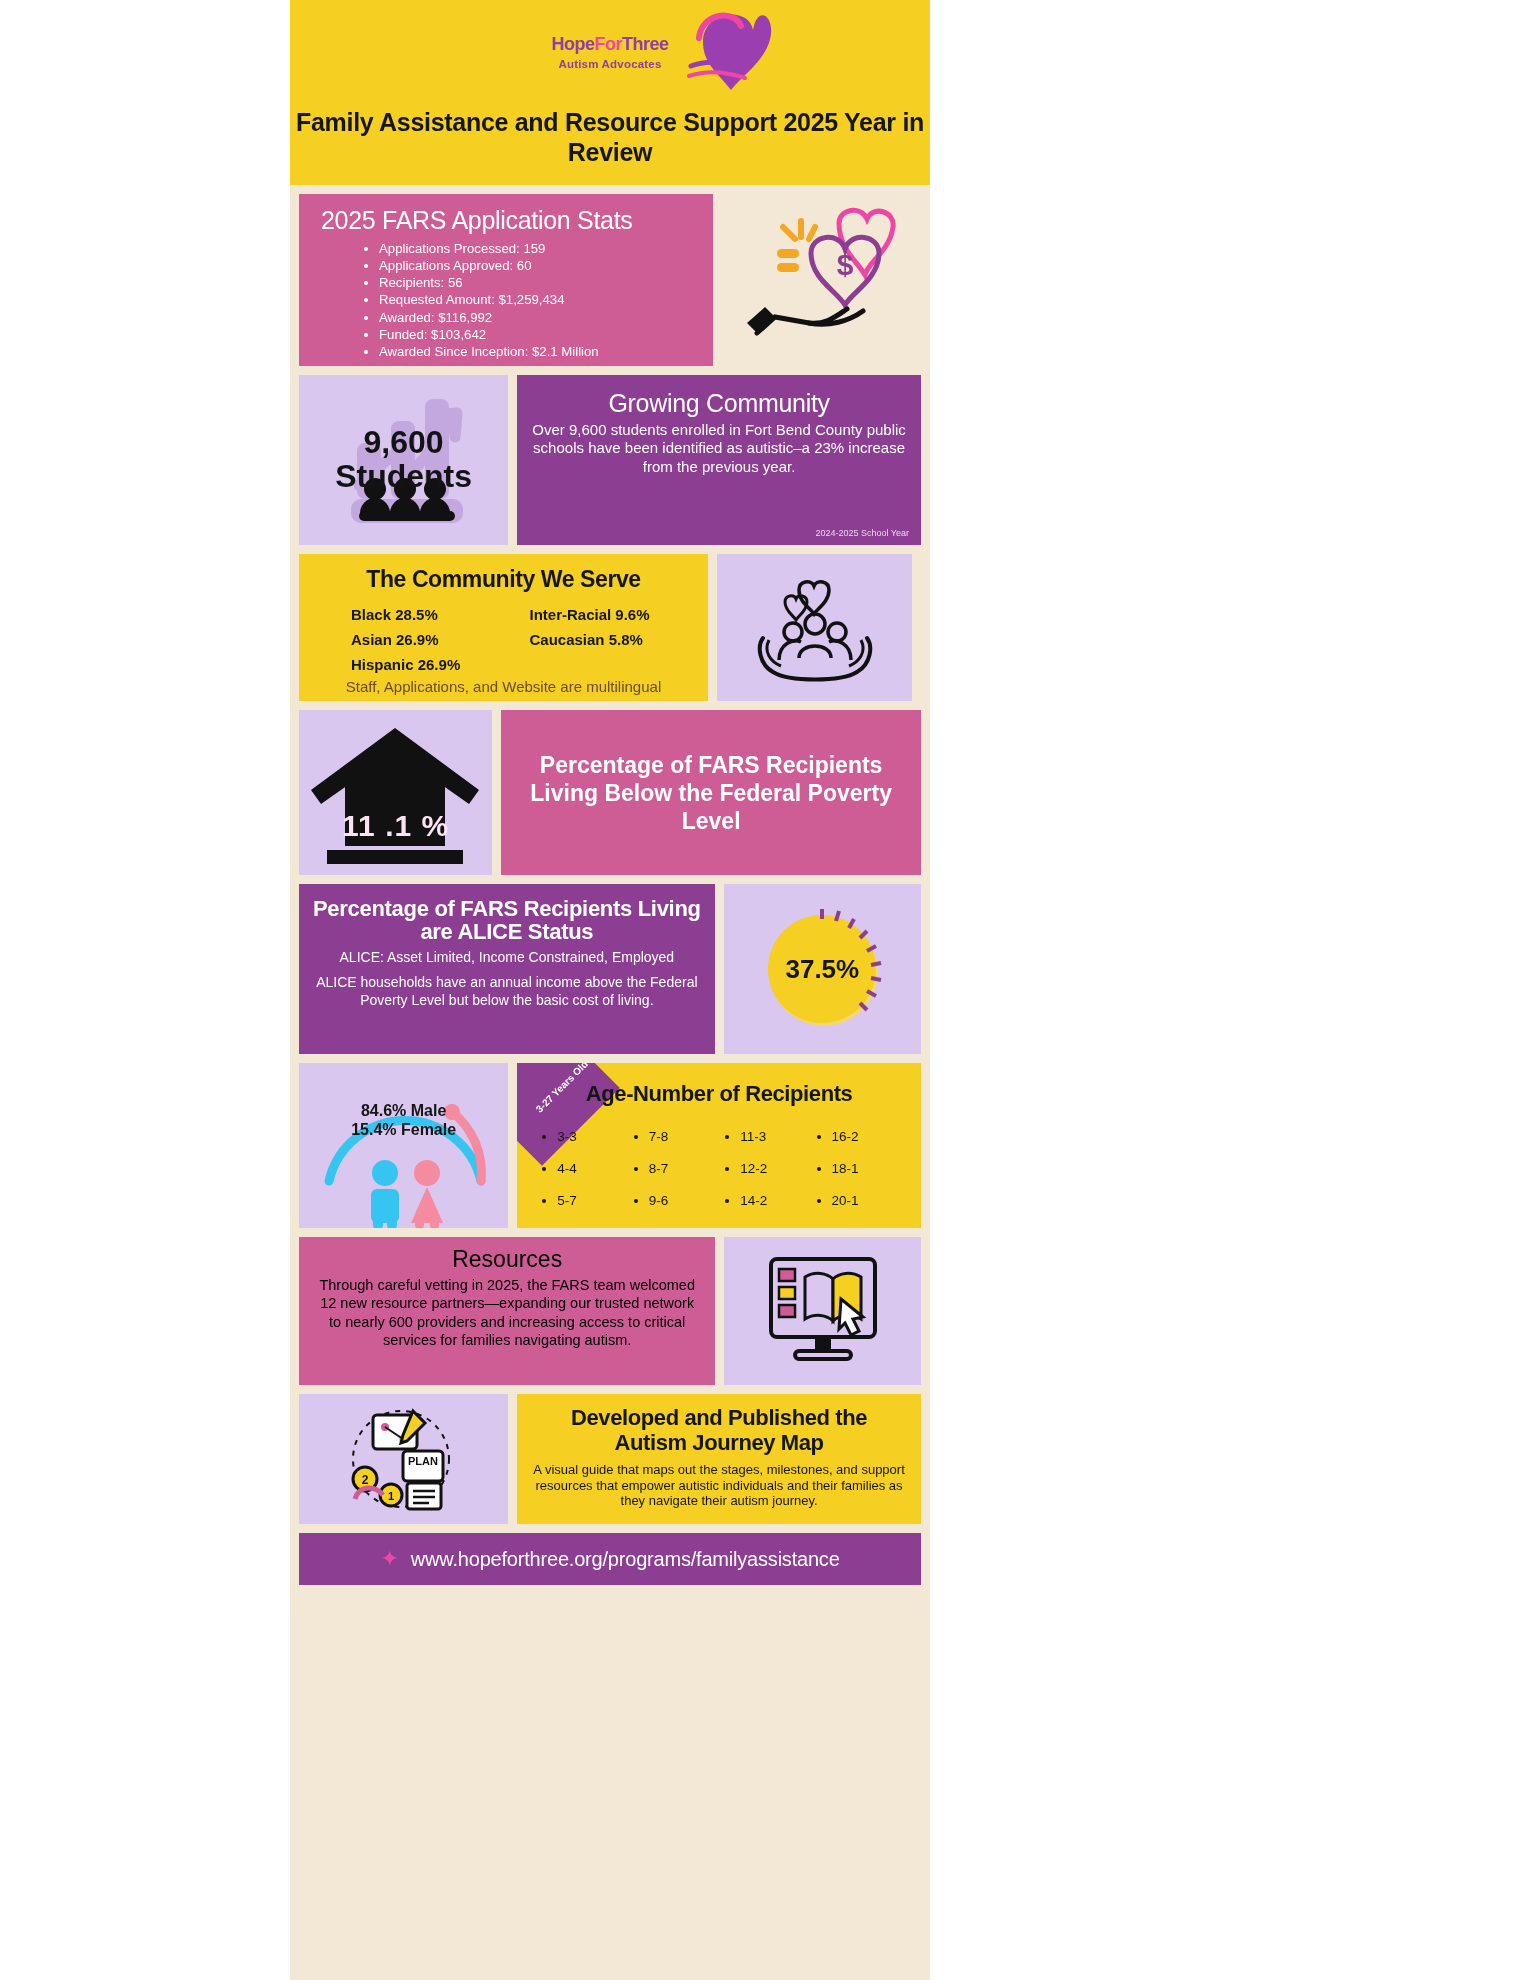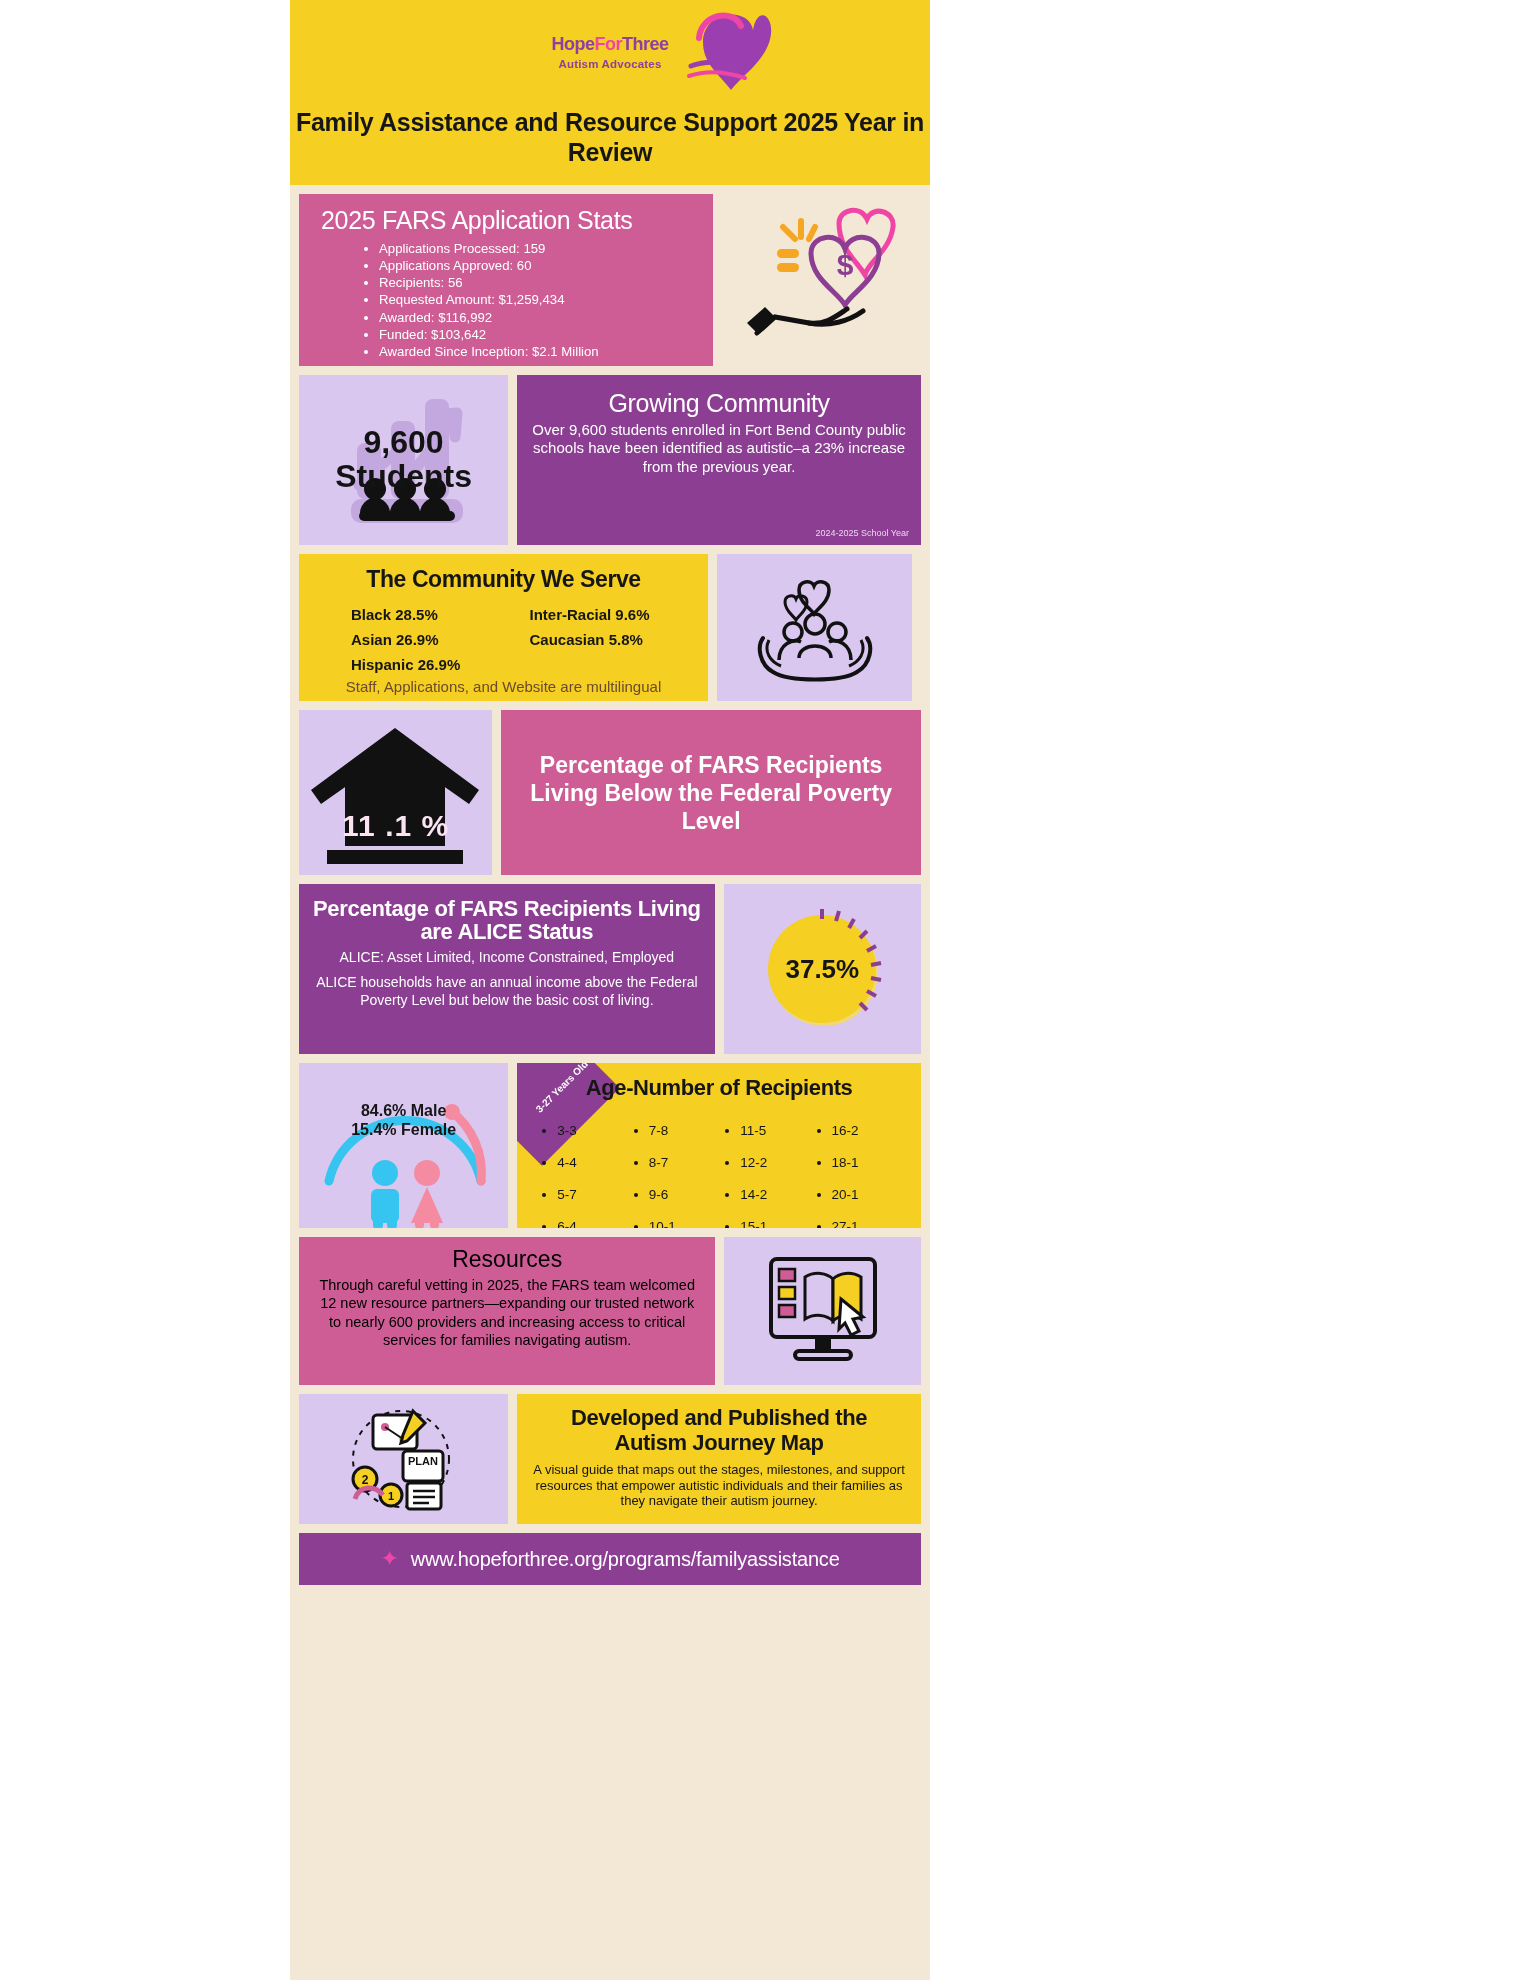--- a/index.html
+++ b/index.html
@@ -108,21 +108,21 @@
   .age-ribbon {
     position:absolute; left:-30px; top:-30px; width:110px; height:110px;
     background:#8b3e92; transform:rotate(-45deg);
   }
   .age-ribbon-txt {
     position:absolute; left:6px; top:18px; width:78px;
     transform:rotate(-45deg); color:#fff; font-size:10px; font-weight:bold;
     text-align:center; line-height:1.15; z-index:3;
   }
   .age-title { text-align:center; font-size:22px; font-weight:bold; color:#161616;
-               padding-top:12px; letter-spacing:-0.4px; position:relative; z-index:2; }
+               padding-top:18px; letter-spacing:-0.4px; position:relative; z-index:2; }
   .age-grid {
     display:grid; grid-template-columns:repeat(4,1fr);
     margin:9px 14px 0 24px; position:relative; z-index:2;
   }
   .age-col { list-style:disc; margin-left:16px; }
   .age-col li { font-size:13.5px; color:#161616; line-height:1.62;margin-top:10px; }
   
   .res-txt { width:421px; height:148px; color:#000000; padding:9px 18px 0 18px; text-align:center; }
   .res-txt h2 { font-size:23px; font-weight:normal; margin-bottom:3px; }
   .res-txt p { font-size:14.5px; line-height:1.26; }
@@ -317,21 +317,21 @@
           <li>5-7</li>
           <li>6-4</li>
         </ul>
         <ul class="age-col">
           <li>7-8</li>
           <li>8-7</li>
           <li>9-6</li>
           <li>10-1</li>
         </ul>
         <ul class="age-col">
-          <li>11-5</li>
+          <li>11-3</li>
           <li>12-2</li>
           <li>14-2</li>
           <li>15-1</li>
         </ul>
         <ul class="age-col">
           <li>16-2</li>
           <li>18-1</li>
           <li>20-1</li>
           <li>27-1</li>
         </ul>

